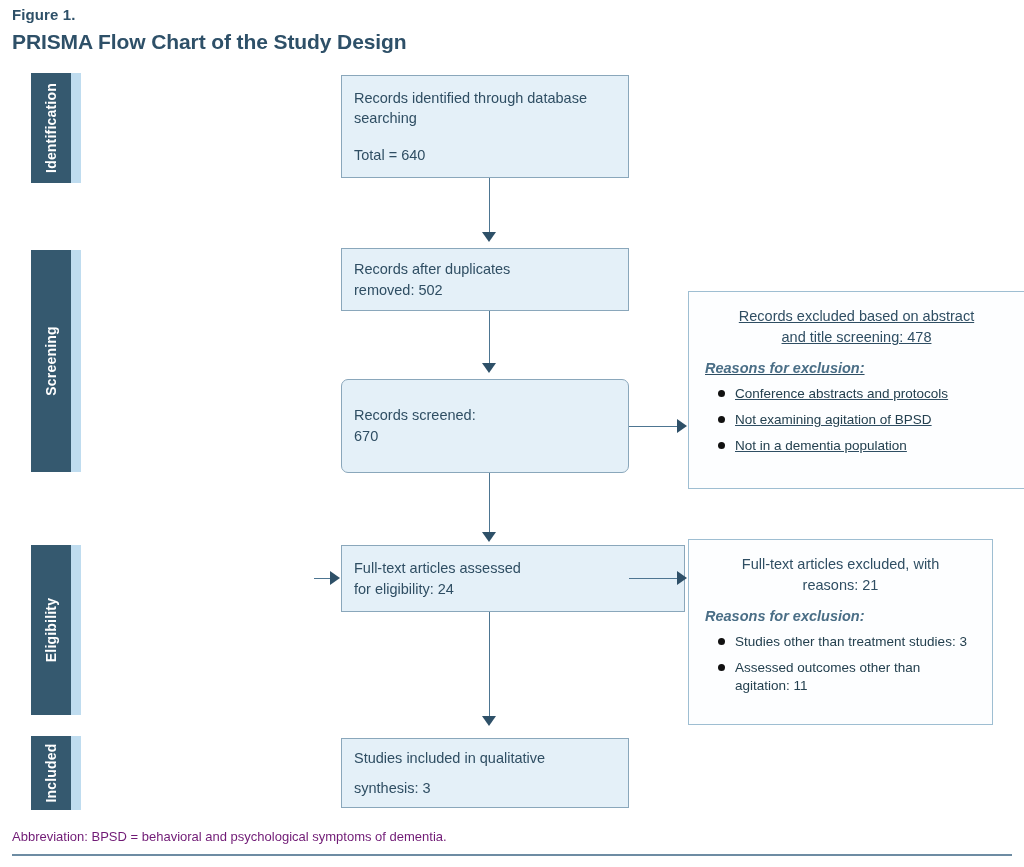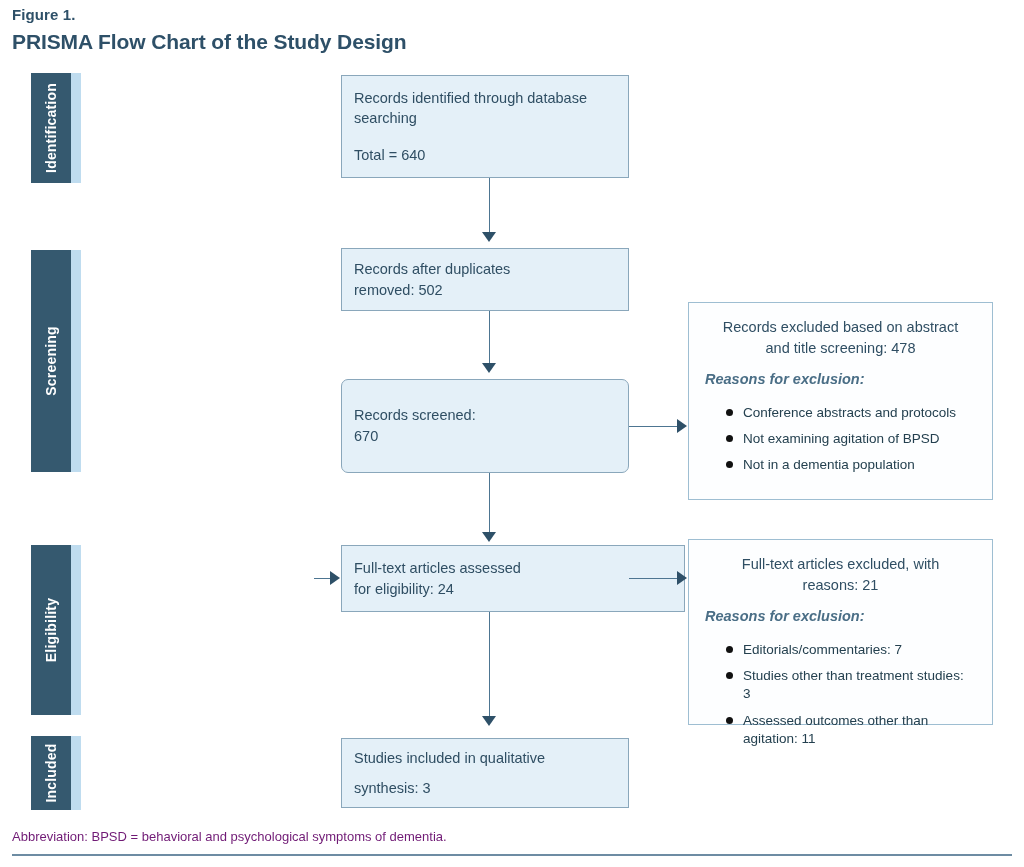--- a/index.html
+++ b/index.html
@@ -107,21 +107,21 @@
     margin-bottom: 10px;
   }
   .box.side .reasons-label {
     font-style: italic;
     font-weight: 700;
     font-size: 14.5px;
     color: #4a6e86;
     margin-bottom: 6px;
   }
   .box.side ul {
-    margin: 8px;
+    margin: 0;
     padding: 0 0 0 30px;
     list-style: none;
   }
   .box.side li {
     position: relative;
     font-size: 13.5px;
     line-height: 1.36;
     color: #24404f;
     margin-bottom: 8px;
   }
@@ -229,21 +229,21 @@
   <div class="arrow-down" style="left:482px; top:363px;"></div>
 
   <div class="box" style="left:341px; top:379px; width:288px; height:94px;border-radius:7px;">
     <span class="line">Records screened:</span>
     <span class="line">670</span>
   </div>
 
   <div class="conn-h" style="left:629px; top:426px; width:50px;"></div>
   <div class="arrow-right" style="left:677px; top:419px;"></div>
 
-  <div class="box side" style="left:688px; top:302px; width:305px; height:198px;">
+  <div class="box side" style="left:688px; top:291px; width:337px; height:198px;text-decoration:underline;">
     <div class="side-head">
       <span class="line">Records excluded based on abstract</span>
       <span class="line">and title screening: 478</span>
     </div>
     <div class="reasons-label">Reasons for exclusion:</div>
     <ul>
       <li><span class="bullet"></span><span>Conference abstracts and protocols</span></li>
       <li><span class="bullet"></span><span>Not examining agitation of BPSD</span></li>
       <li><span class="bullet"></span><span>Not in a dementia population</span></li>
     </ul>
@@ -264,21 +264,20 @@
   <div class="conn-h" style="left:629px; top:578px; width:50px;"></div>
   <div class="arrow-right" style="left:677px; top:571px;"></div>
 
   <div class="box side" style="left:688px; top:539px; width:305px; height:186px;">
     <div class="side-head">
       <span class="line">Full-text articles excluded, with</span>
       <span class="line">reasons: 21</span>
     </div>
     <div class="reasons-label">Reasons for exclusion:</div>
     <ul>
-      <li><span class="bullet"></span><span>Editorials/commentaries: 7</span></li>
       <li><span class="bullet"></span><span>Studies other than treatment studies: 3</span></li>
       <li><span class="bullet"></span><span>Assessed outcomes other than agitation: 11</span></li>
     </ul>
   </div>
 
   <div class="conn-v" style="left:489px; top:612px; height:109px;"></div>
   <div class="arrow-down" style="left:482px; top:716px;"></div>
 
   <div class="box" style="left:341px; top:738px; width:288px; height:70px;gap:9px;">
     <span class="line">Studies included in qualitative</span>

